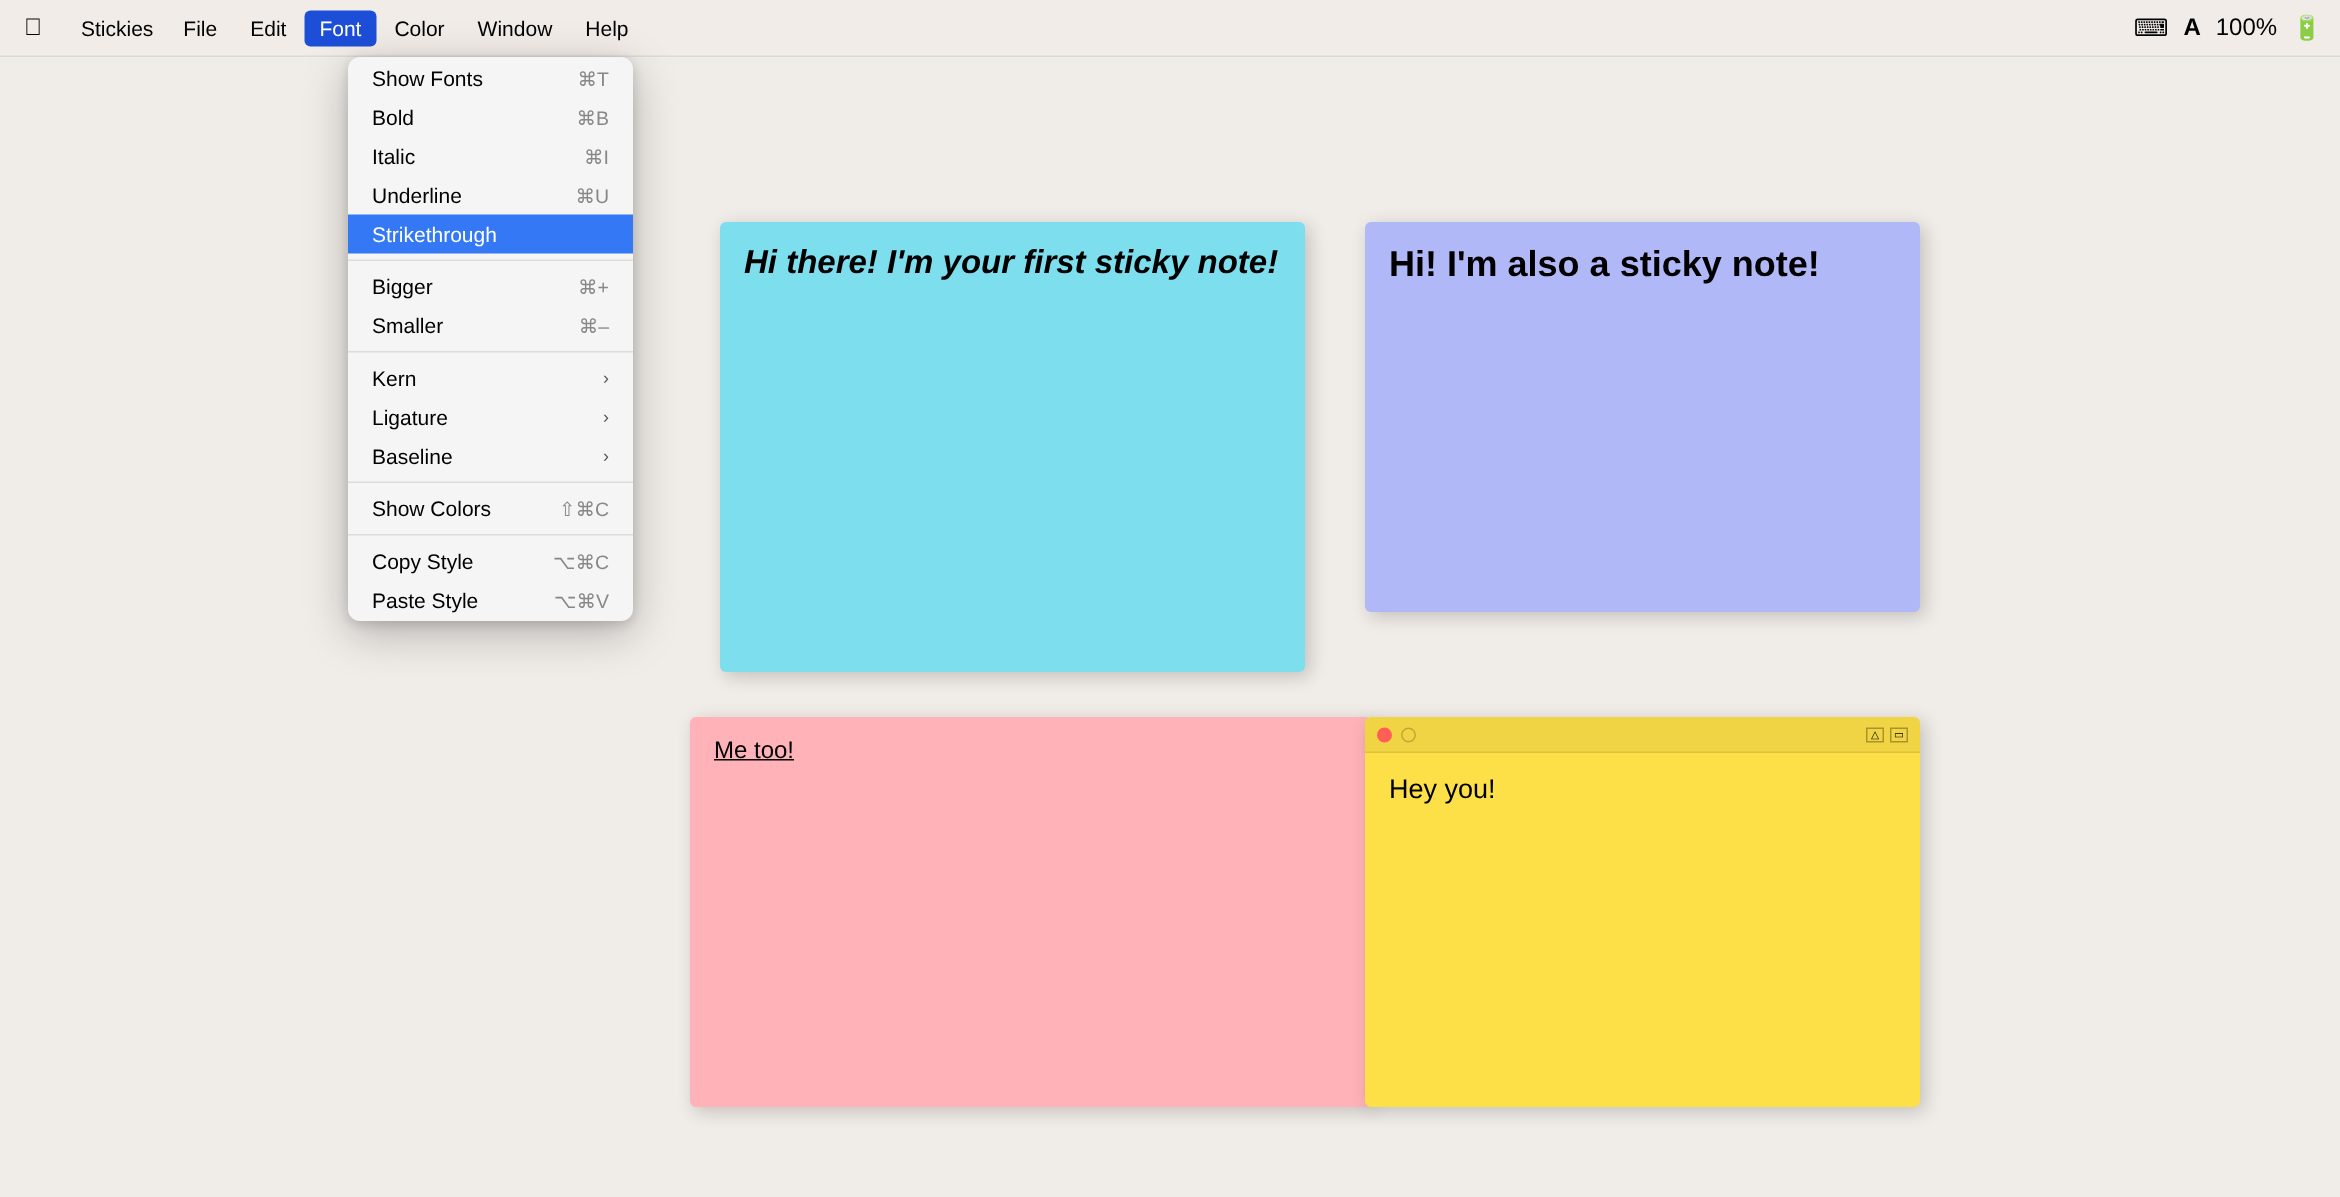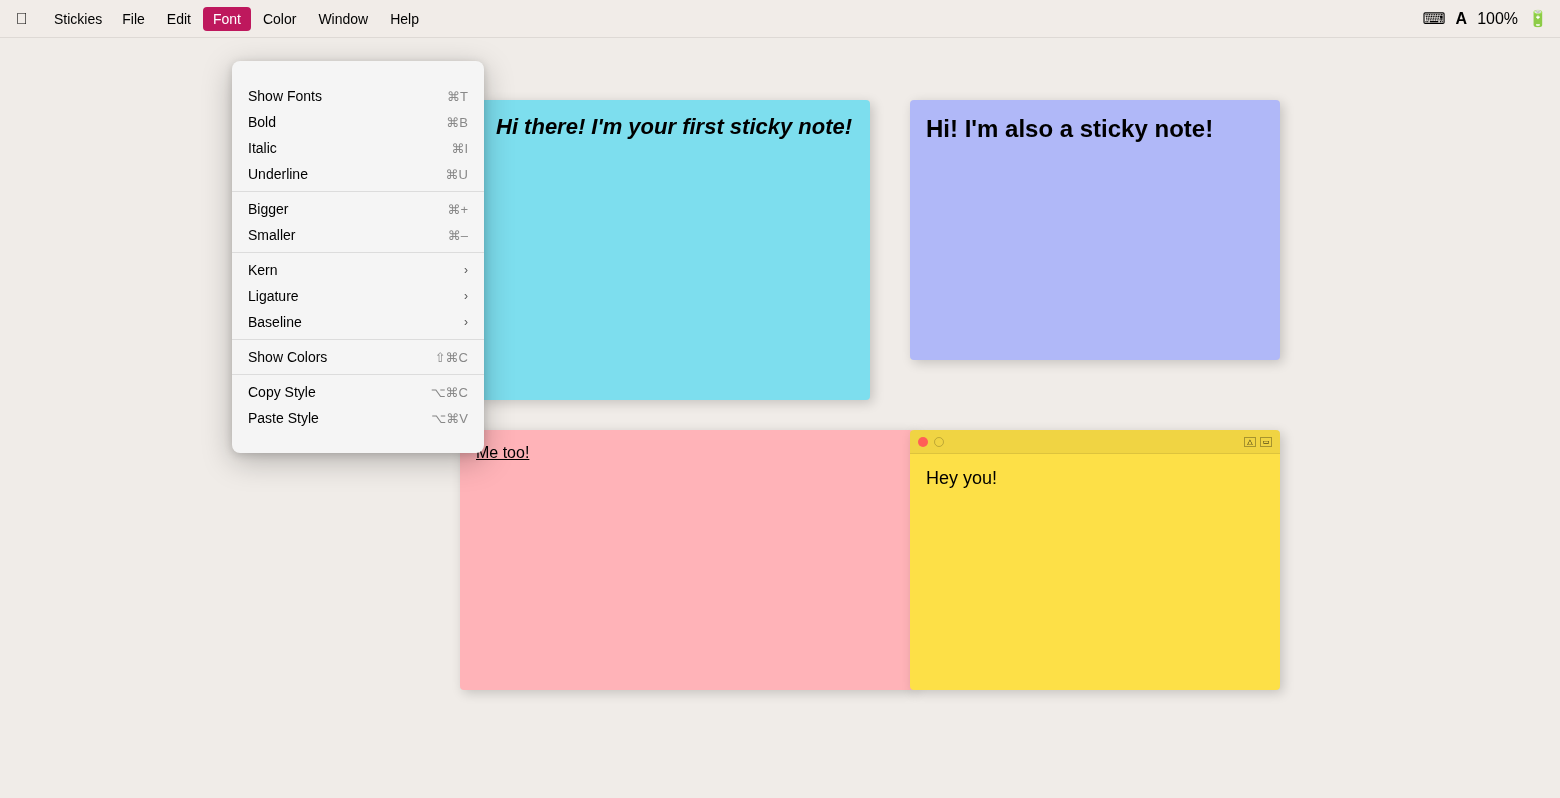--- a/index.html
+++ b/index.html
@@ -52,43 +52,42 @@
 
     .menubar-item {
       font-size: 14px;
       padding: 4px 10px;
       border-radius: 4px;
       color: #000;
       cursor: default;
     }
 
     .menubar-item.active {
-      background: #be185d;
+      background: #1d4ed8;
       color: #fff;
     }
 
     .menubar-right {
       display: flex;
       align-items: center;
       gap: 10px;
       margin-left: auto;
     }
 
     
     .dropdown-menu {
       position: absolute;
       top: 38px;
       left: 232px;
-      width: 252px;
+      width: 190px;
       background: #f5f5f5;
       border-radius: 8px;
       box-shadow: 0 8px 30px rgba(0,0,0,0.25), 0 2px 8px rgba(0,0,0,0.15);
       z-index: 200;
-      padding: 22px 0;
-      margin-top: 23px;
+      padding: 1px 0;
     }
 
     .menu-item {
       display: flex;
       align-items: center;
       justify-content: space-between;
       padding: 5px 16px;
       font-size: 14px;
       color: #000;
       cursor: default;
@@ -123,20 +122,21 @@
       margin: 4px 0;
     }
 
     
     .sticky-note {
       position: absolute;
       border-radius: 4px;
       box-shadow: 3px 3px 12px rgba(0,0,0,0.18);
       padding: 0;
       overflow: hidden;
+      margin-top: 48px;
     }
 
     .sticky-note-titlebar {
       height: 24px;
       display: flex;
       align-items: center;
       padding: 0 8px;
       justify-content: space-between;
     }
 
@@ -285,20 +285,24 @@
   <div class="menu-item">
     <span>Italic</span>
     <span class="menu-item-shortcut">⌘I</span>
   </div>
 
   <div class="menu-item">
     <span>Underline</span>
     <span class="menu-item-shortcut">⌘U</span>
   </div>
 
+  <div class="menu-item highlighted">
+    <span>Strikethrough</span>
+    <span class="menu-item-shortcut"></span>
+  </div>
 
 
   <div class="menu-separator"></div>
 
   <div class="menu-item">
     <span>Bigger</span>
     <span class="menu-item-shortcut">⌘+</span>
   </div>
 
   <div class="menu-item">

